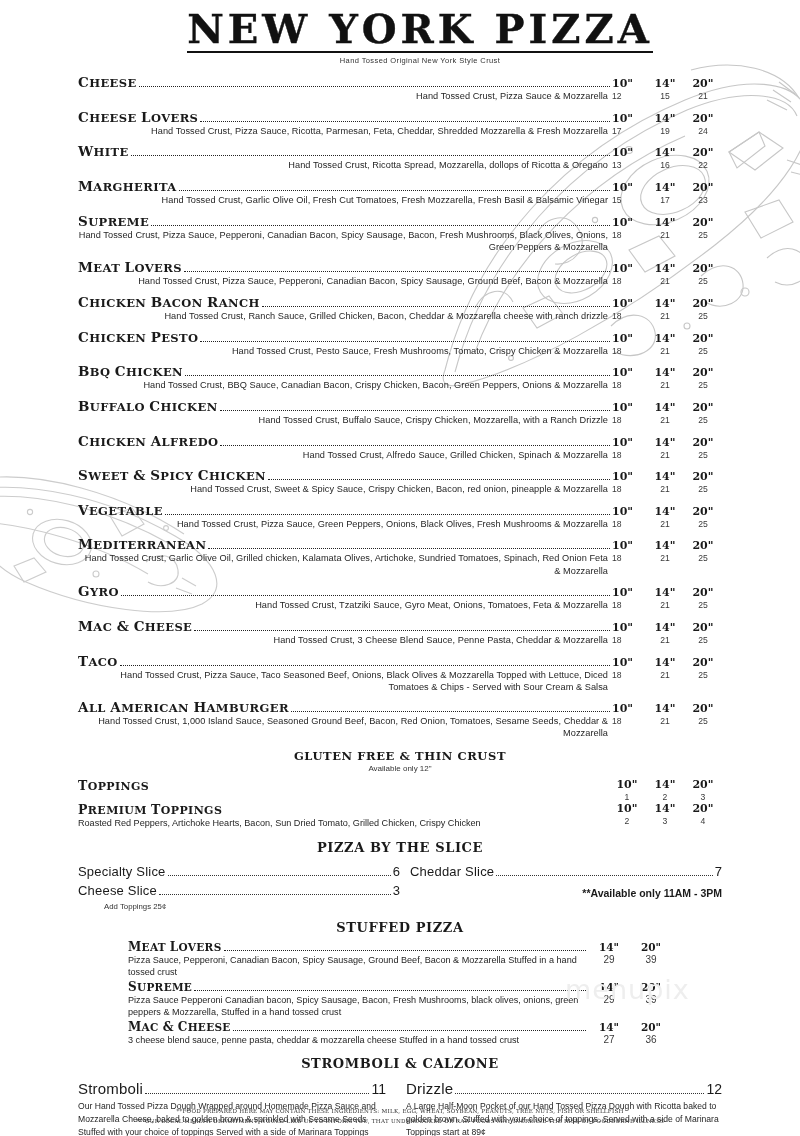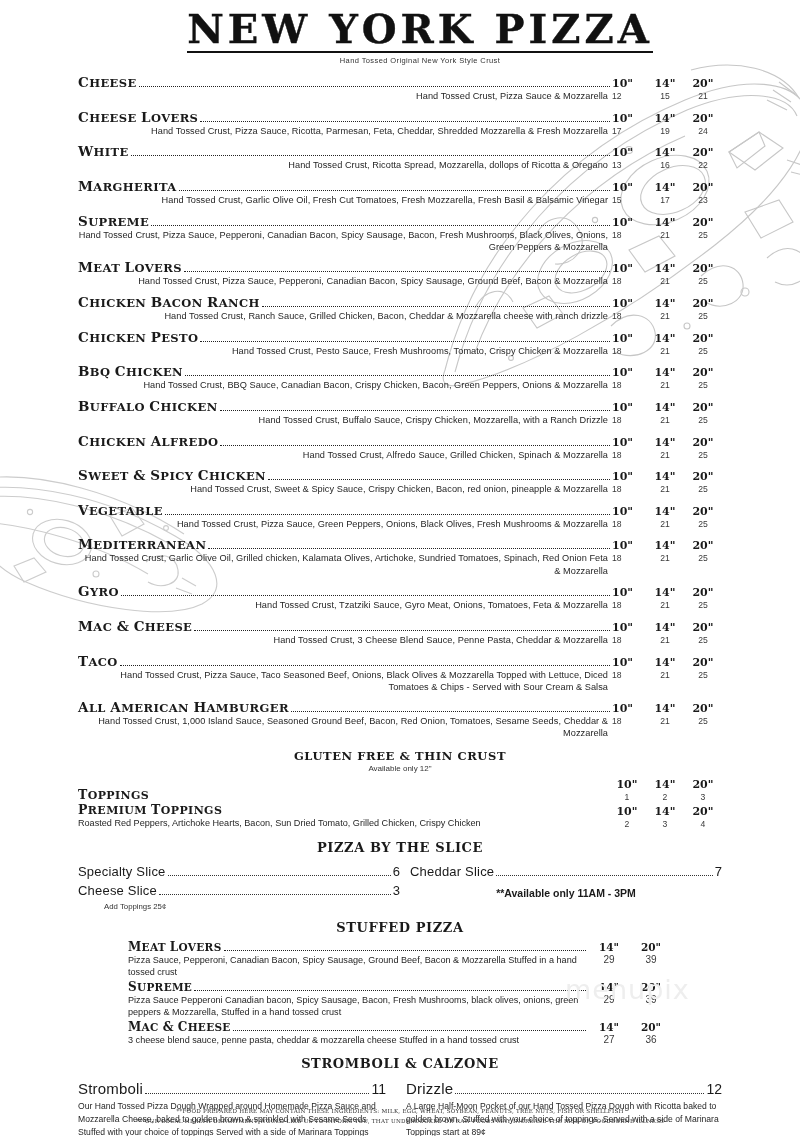--- a/index.html
+++ b/index.html
@@ -133,21 +133,21 @@
     text-transform: uppercase;
   }
   .section-sub {
     text-align: center;
     font-size: 8px;
     margin-top: 1px;
     color: #333;
   }
 
   .topping-block { margin: 5px 78px 0 78px; }
-  .topping-row { display: flex; align-items: flex-end; }
+  .topping-row { display: flex; align-items: flex-start; }
   .topping-left { flex: 1 1 auto; padding-right: 10px; }
   .topping-title {
     font-family: "DejaVu Serif", serif;
     font-weight: 700;
     font-size: 11px;
     letter-spacing: 0.4px;
     font-variant: small-caps;
     text-transform: uppercase;
   }
   .topping-title .cap { font-size: 12.5px; }
@@ -179,21 +179,21 @@
   }
   .slice-price { font-size: 13px; }
   .slice-sub {
     font-size: 7.8px;
     margin: 0 0 2px 26px;
     color: #333;
   }
   .slice-note {
     font-size: 10.5px;
     font-weight: 700;
-    text-align: center;
+    text-align: right;
     font-family: "Liberation Sans", sans-serif;
     padding-left: 10px;
   }
 
   
   .stuffed-list { margin: 5px 128px 0 128px; }
   .stuffed-item { margin-bottom: 2px; }
   .st-head { display: flex; align-items: baseline; font-family: "DejaVu Serif", serif; }
   .st-name {
     font-size: 10.5px;

